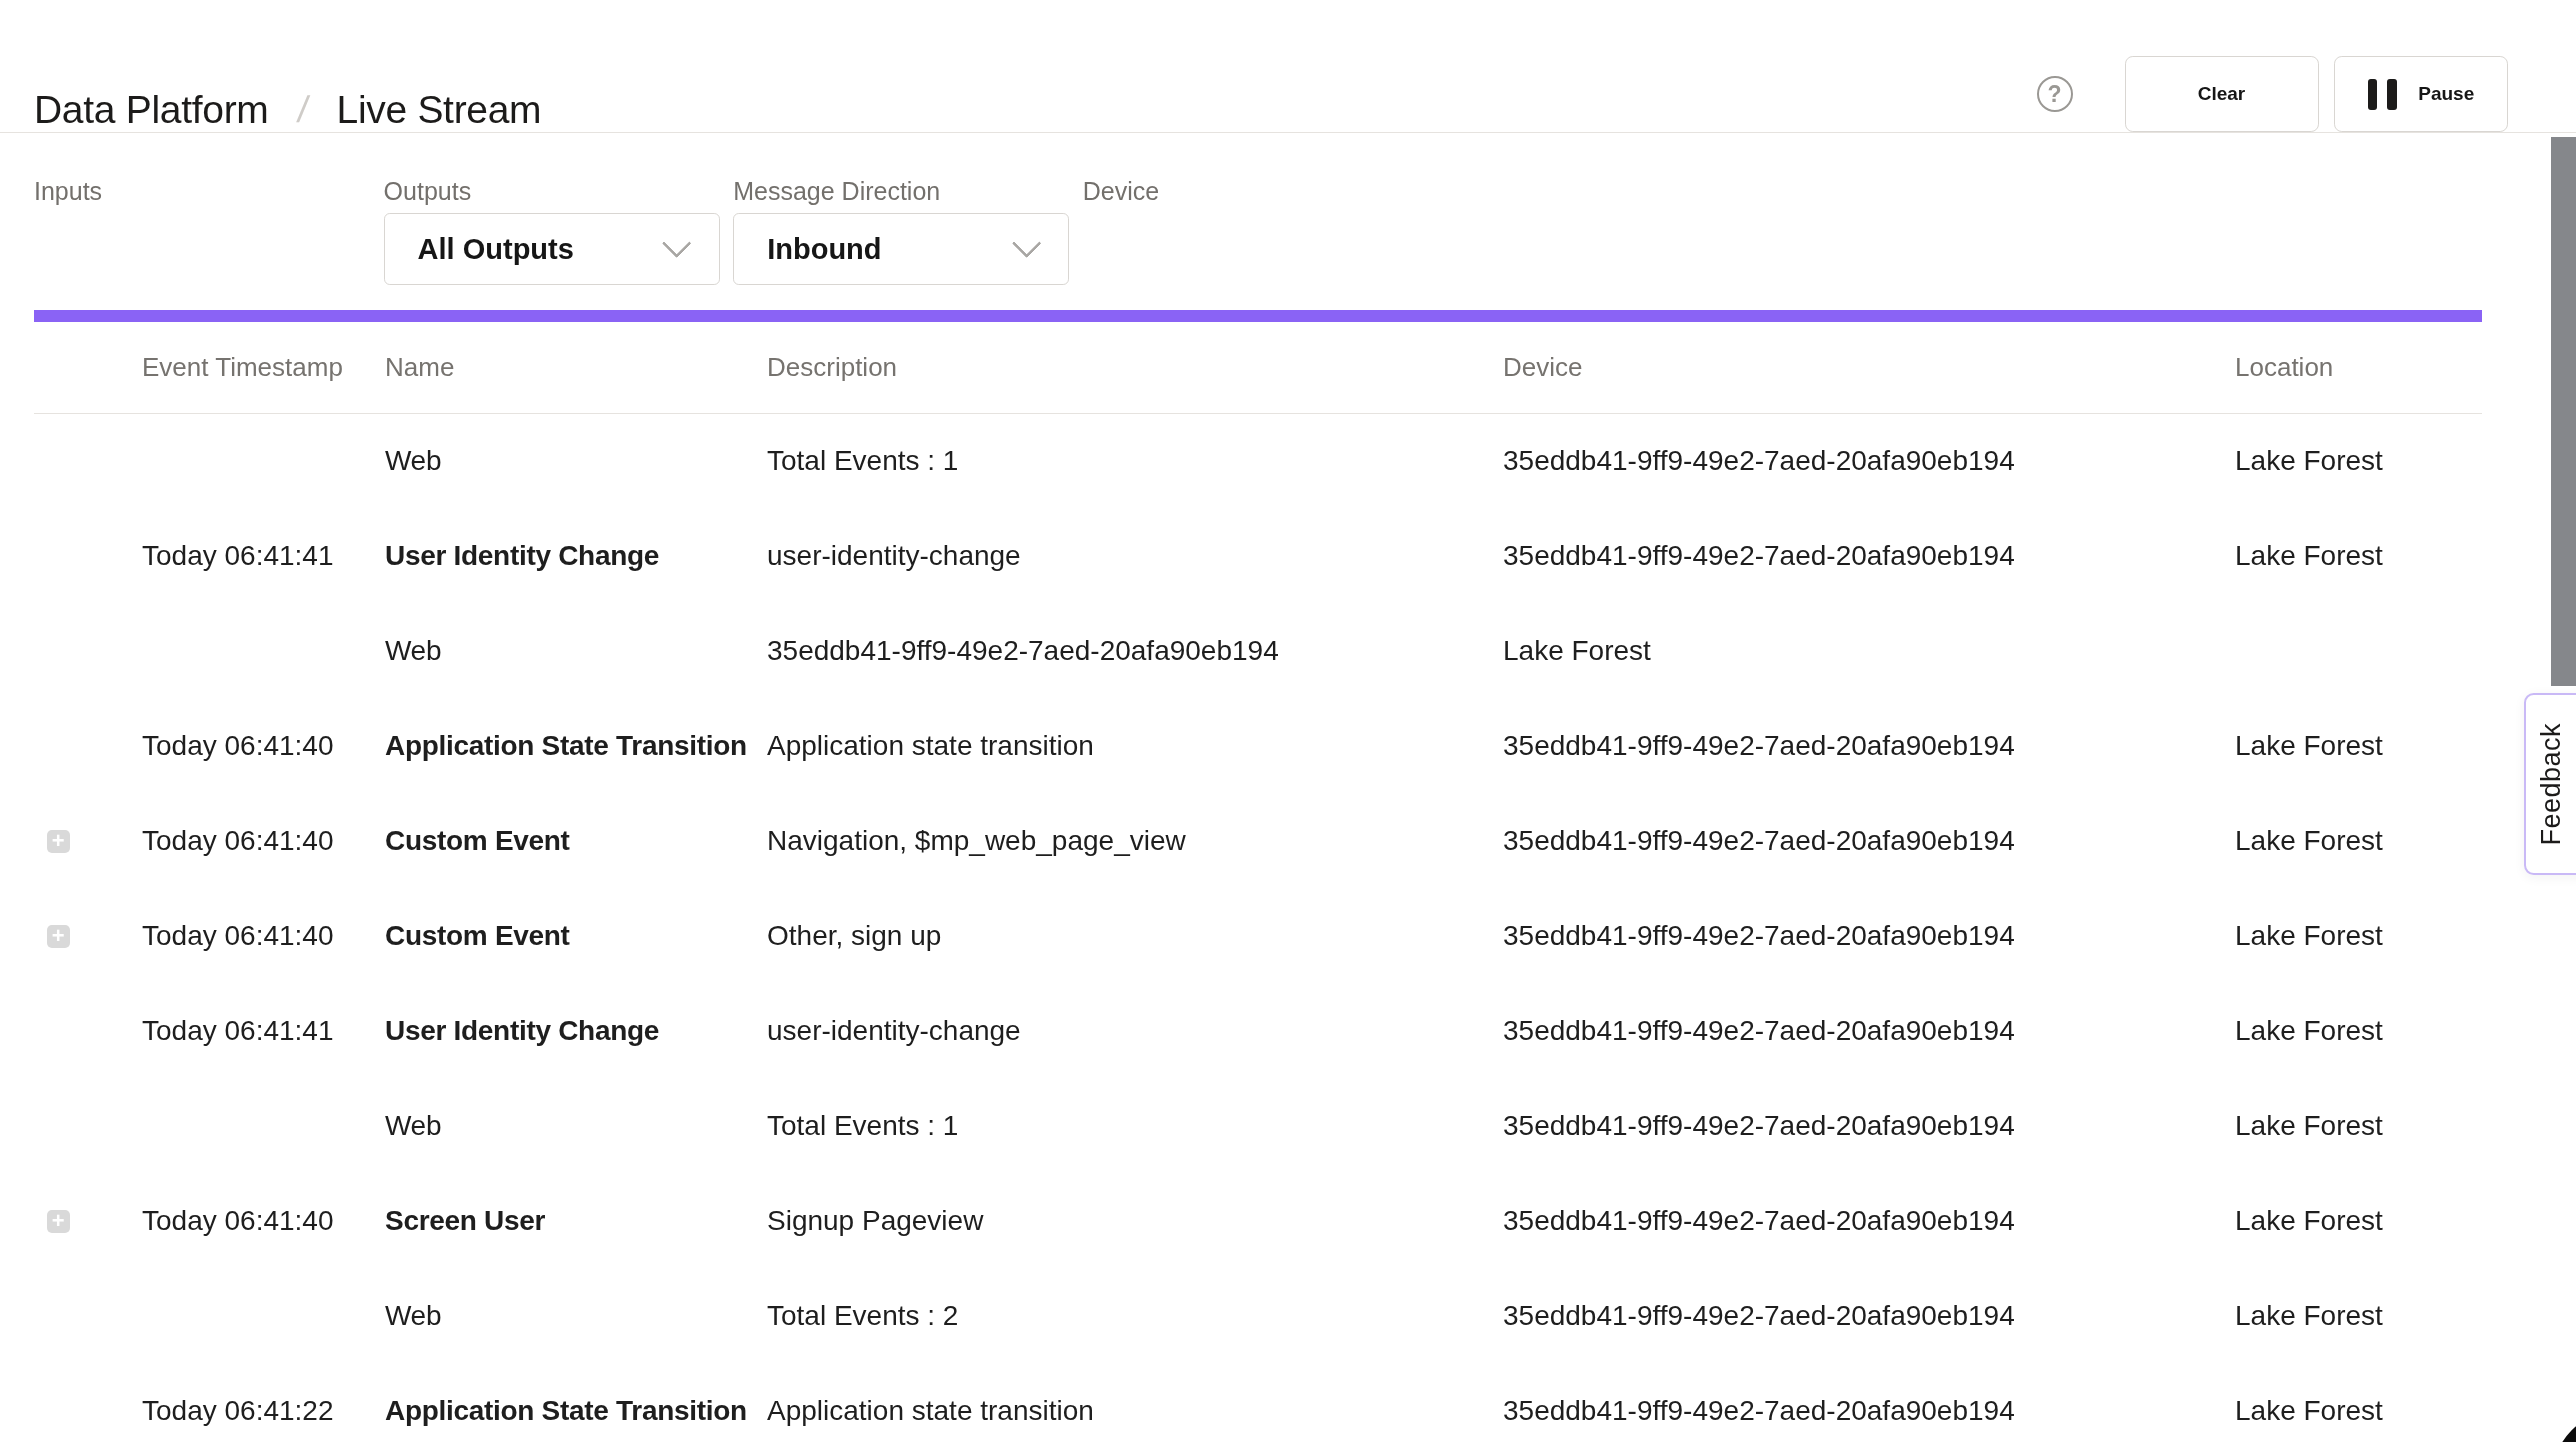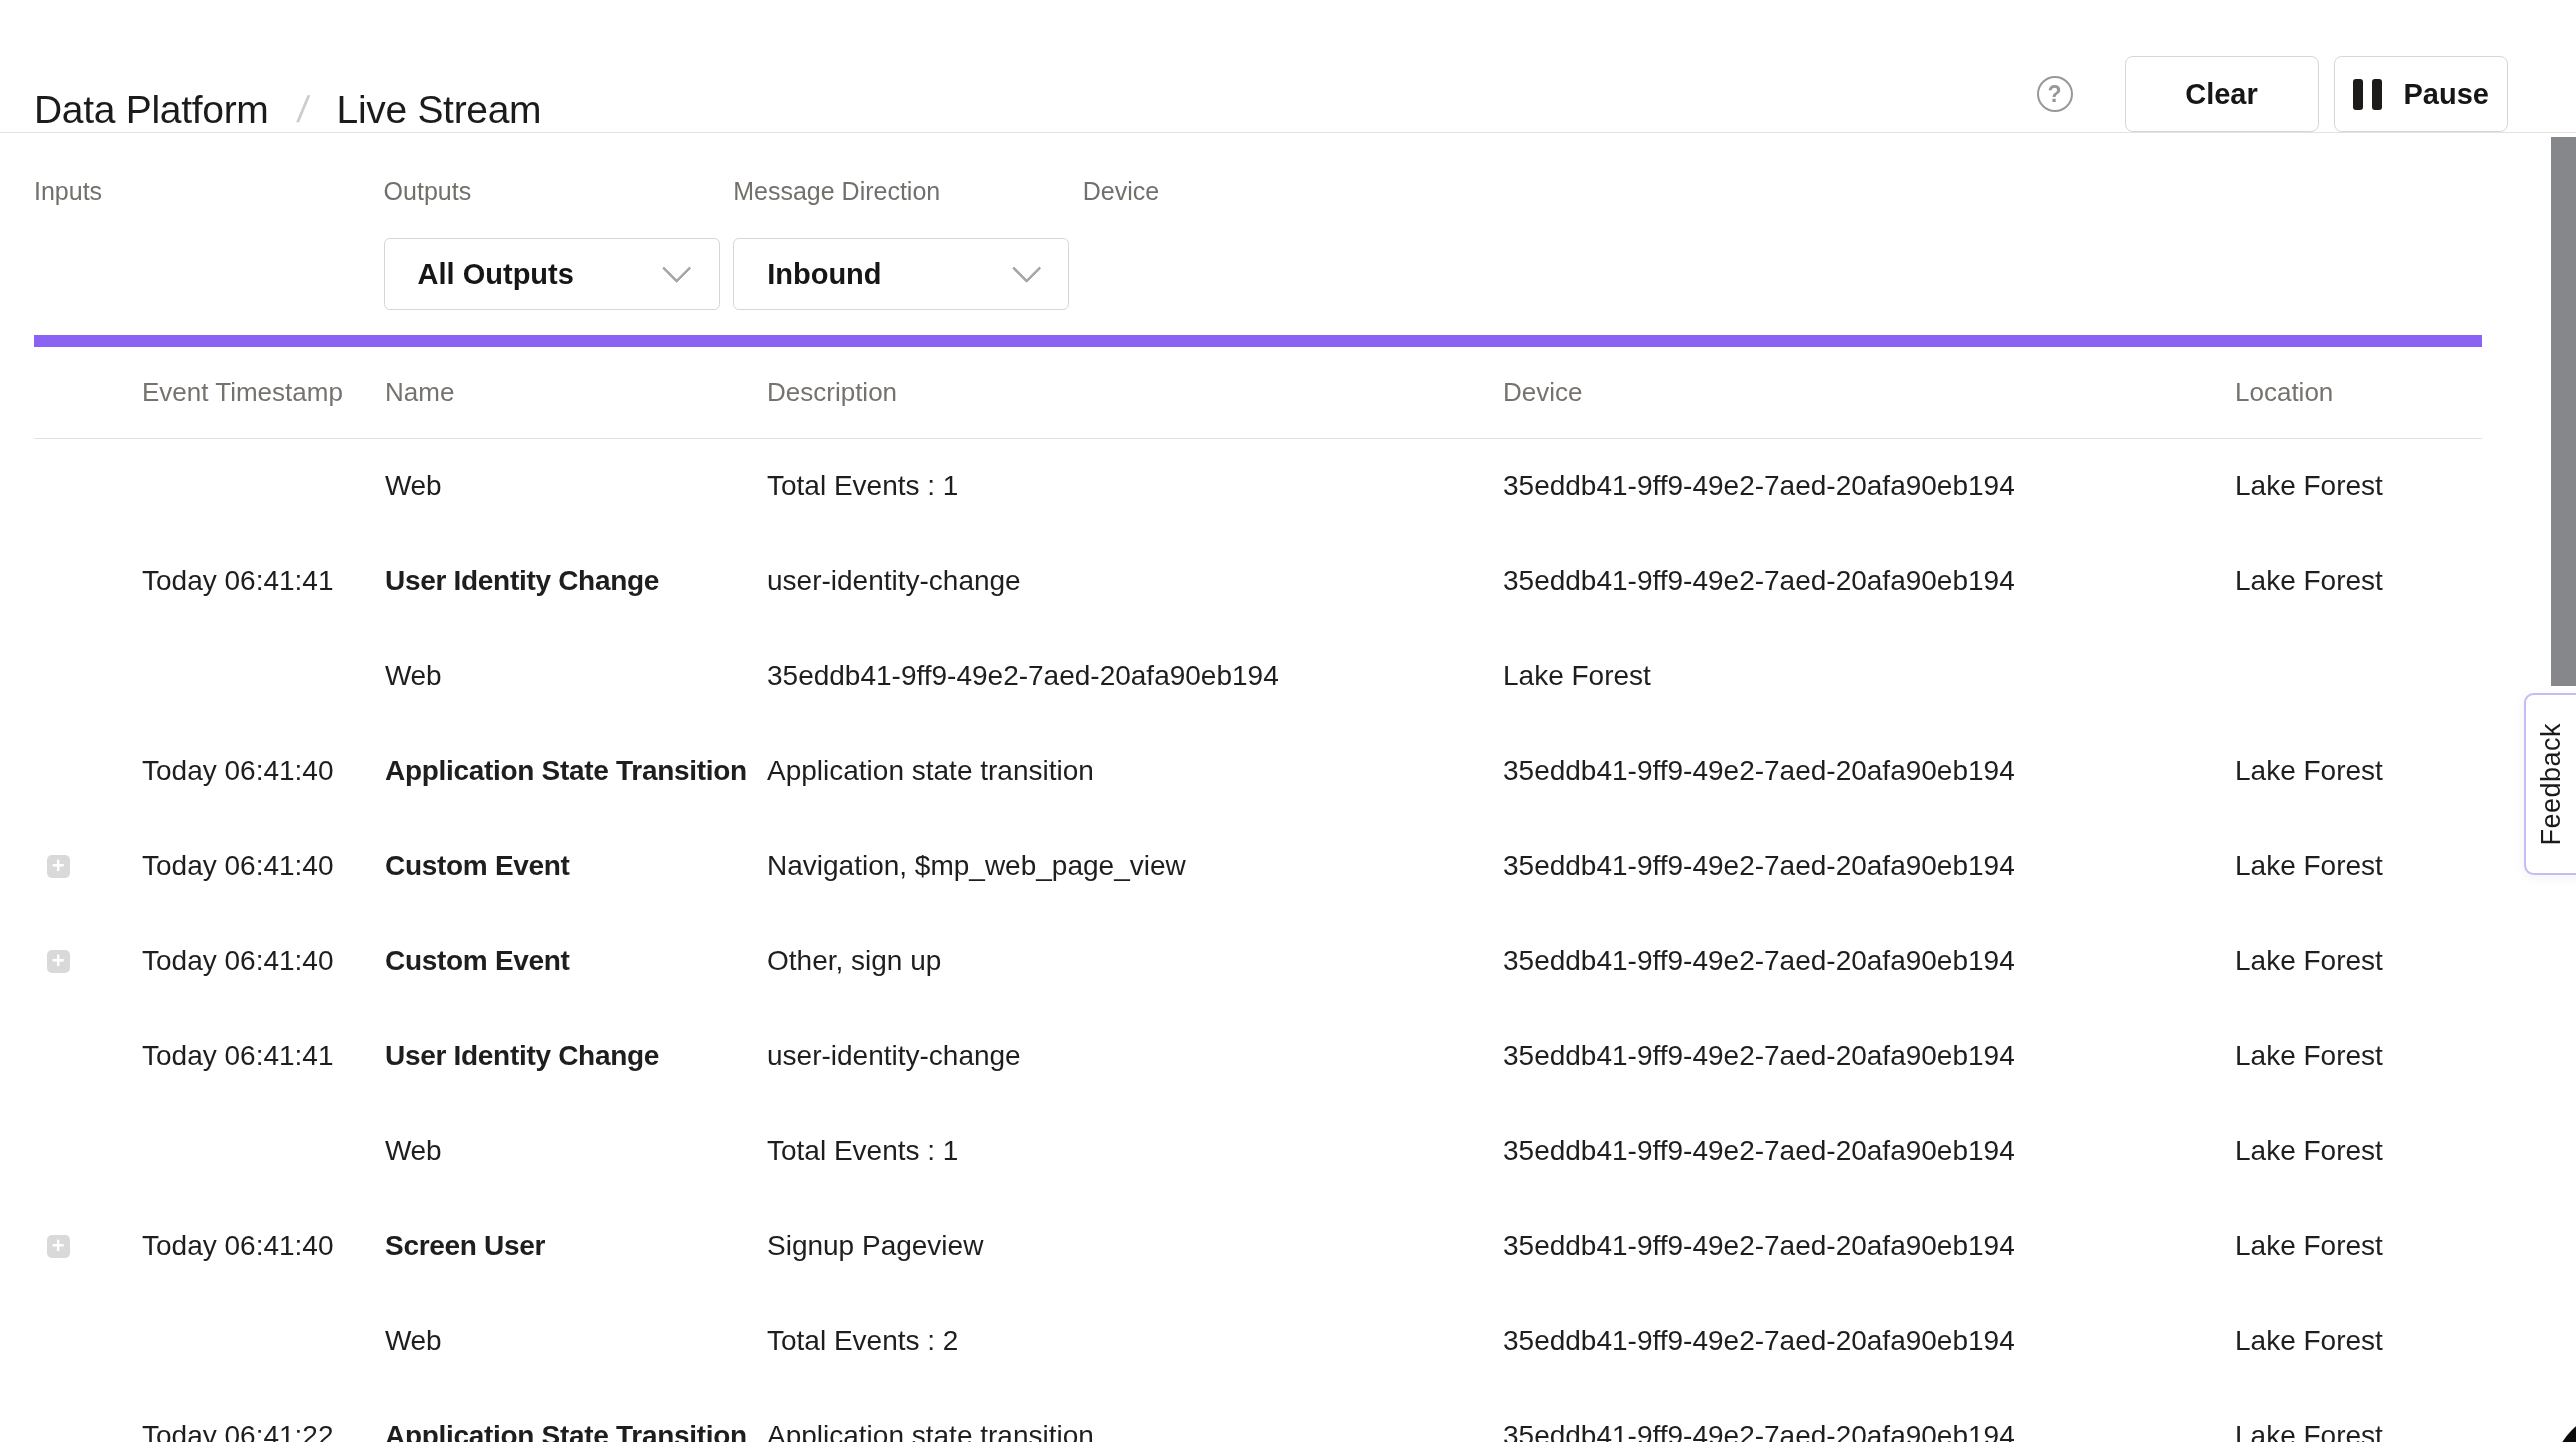--- a/index.html
+++ b/index.html
@@ -30,33 +30,33 @@
   .crumb-sep{color:#cfccc8;font-weight:300;font-size:37px;margin:0 29px;transform:skewX(-8deg);}
   .header-actions{display:flex;align-items:center;}
   .help-icon{
     width:36px;height:36px;border:2.9px solid #9a9894;border-radius:50%;
     color:#9a9894;font-size:23px;font-weight:700;
     display:flex;align-items:center;justify-content:center;
     margin-right:52px;cursor:pointer;
   }
   .btn{
     height:76px;background:#fff;border:1.9px solid var(--border);border-radius:7.8px;
-    font-size:29px;font-weight:700;color:#161616;
+    font-size:19px;font-weight:700;color:#161616;
     display:inline-flex;align-items:center;justify-content:center;
     font-family:inherit;cursor:pointer;
   }
   .btn-clear{width:194px;margin-right:15.5px;}
   .btn-pause{width:174px;}
   .pause-icon{display:inline-flex;gap:9.7px;margin-right:21.4px;}
   .pause-icon i{display:block;width:9.7px;height:31px;background:#1c1b1a;border-radius:2.9px;}
 
   
   .filters{display:flex;gap:13.6px;padding:44px 0 0 34px;}
   .filter-group{width:336px;}
-  .filter-label{font-size:25px;color:var(--gray-label);margin-bottom:32px;}
+  .filter-label{font-size:25px;color:var(--gray-label);margin-bottom:7px;}
   .select{
     height:72px;border:1.9px solid var(--border);border-radius:5.8px;background:#fff;
     display:flex;align-items:center;justify-content:space-between;
     padding:0 31px 0 33px;cursor:pointer;
   }
   .select-value{font-size:29px;font-weight:600;color:#161616;}
   .chevron{
     width:21.4px;height:21.4px;margin-top:-11.6px;
     border-right:3.9px solid #a9a7a4;border-bottom:3.9px solid #a9a7a4;
     border-radius:1.9px;transform:rotate(45deg);

